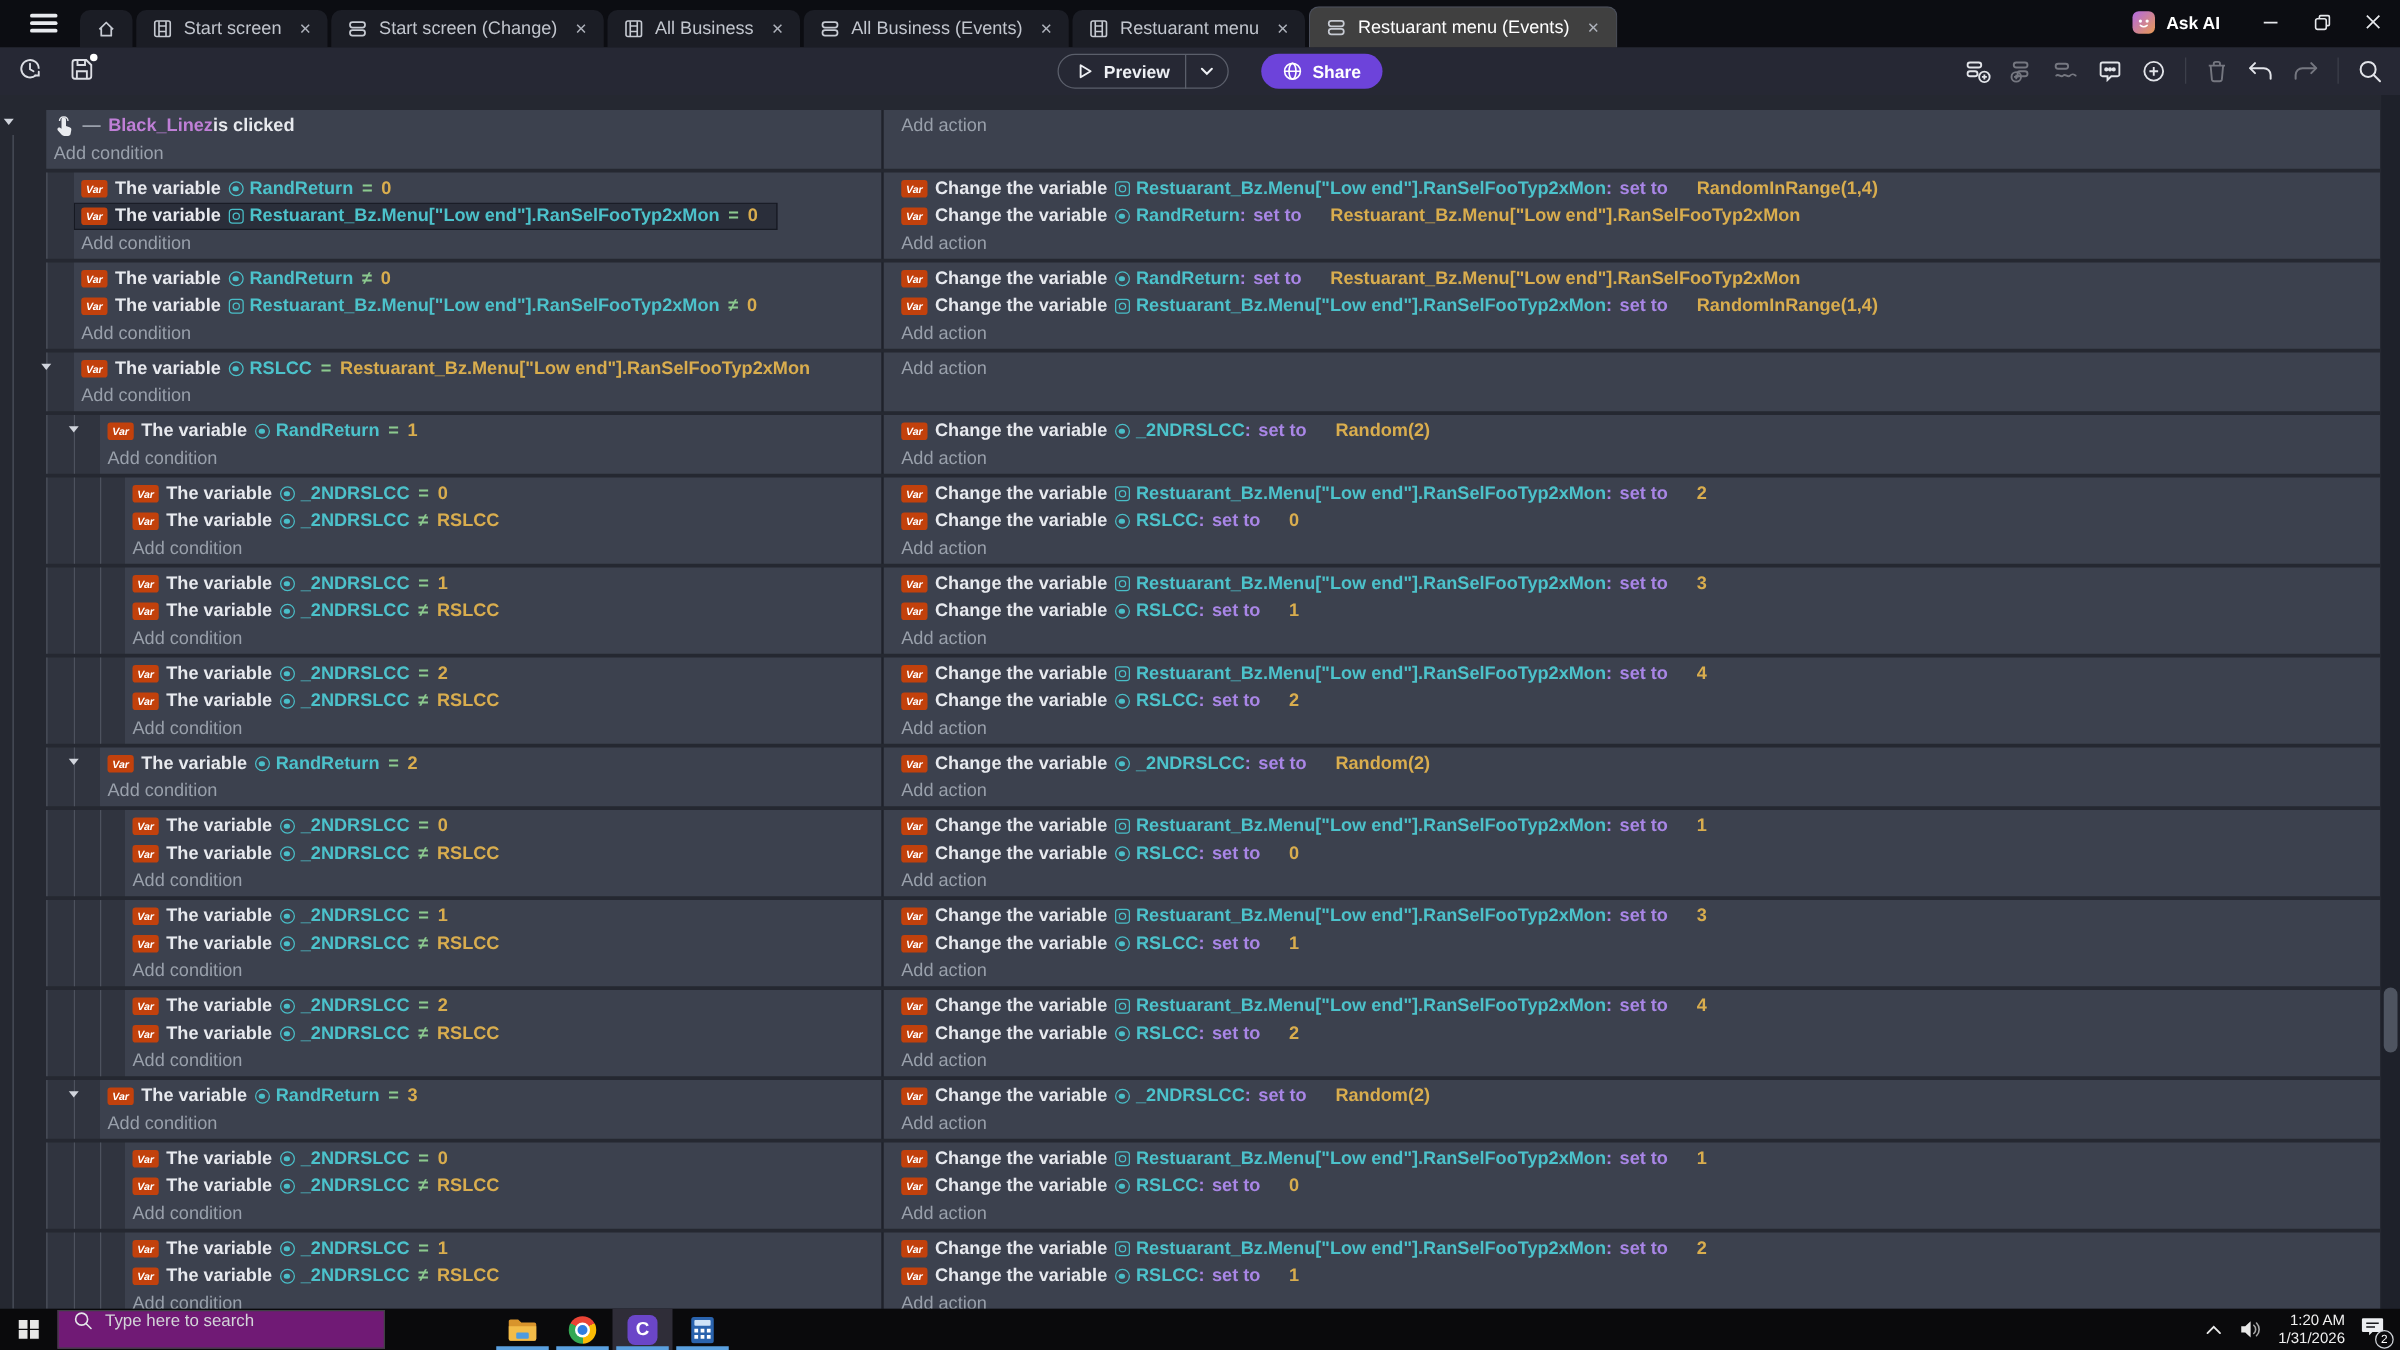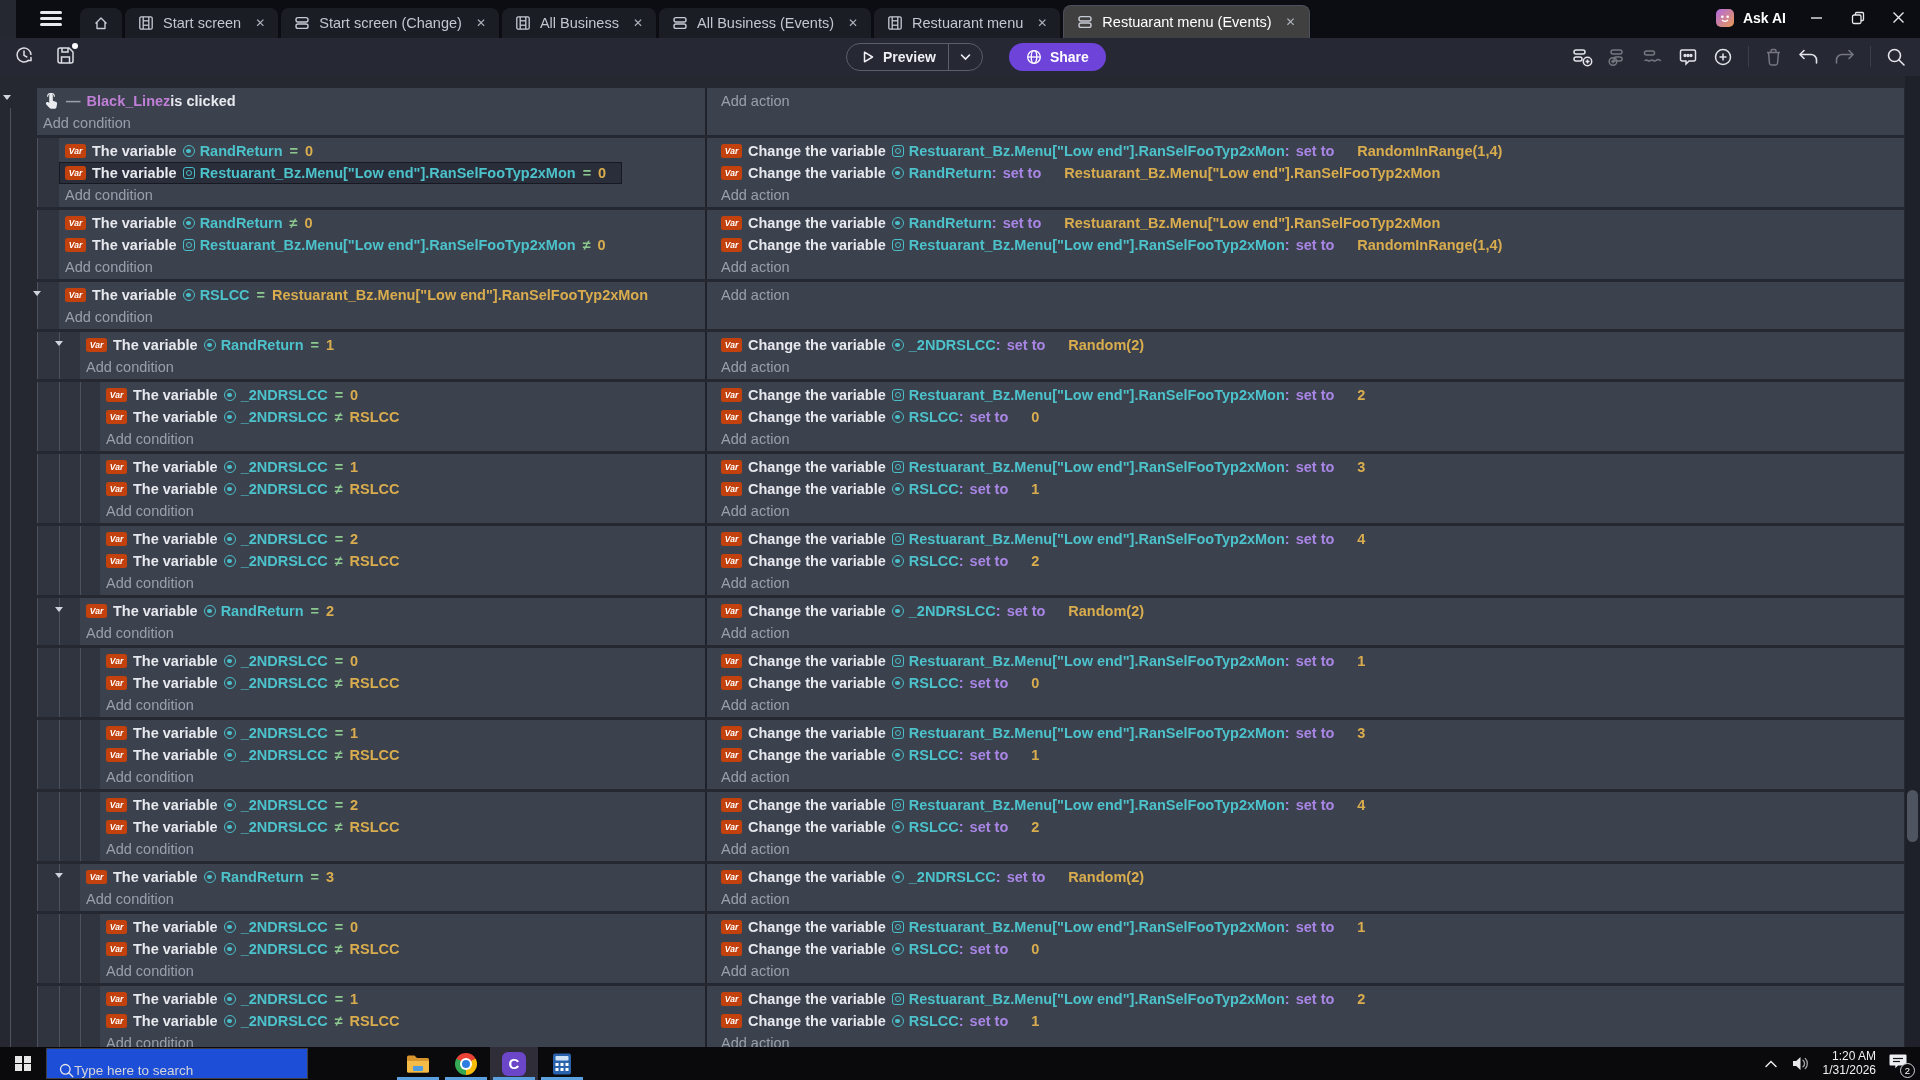--- a/index.html
+++ b/index.html
@@ -1,30 +1,30 @@
 <!DOCTYPE html>
 <html><head>
 <meta charset="utf-8">
 <style>
   * { margin:0; padding:0; box-sizing:border-box; }
   html,body { width:1920px; height:1080px; overflow:hidden; background:#252831;
     font-family:"Liberation Sans", sans-serif; }
 
   
-  .titlebar { position:relative; height:38px; background:#0c0d12; display:flex; align-items:flex-end;margin-left:16px; }
+  .titlebar { position:relative; height:38px; background:#0c0d12; display:flex; align-items:flex-end; }
   .hamburger { position:absolute; left:24px; top:11px; width:22px; height:16px; cursor:pointer; }
   .hamburger span { display:block; height:2.5px; background:#e8eaee; border-radius:2px; margin-bottom:3.5px; }
   .tabstrip { display:flex; align-items:flex-end; margin-left:64px; height:100%; }
   .tab { height:30px; background:#1b1d25; border-radius:8px 8px 0 0; margin-right:3px;
     display:flex; align-items:center; gap:9px; padding:0 13px; color:#c2c6ce; font-size:14.5px; white-space:nowrap; cursor:pointer; }
   .tab svg { flex:none; }
   .tab .x { color:#aeb2bb; font-size:12px; margin-left:5px; }
   .tab.active { background:#404040; height:33px; border:1px solid #4c505c; border-bottom:none;
     color:#ffffff; font-weight:400; }
-  .askai { position:absolute; right:134px; top:8px; display:flex; align-items:center; gap:8px;
+  .askai { position:absolute; right:144px; top:8px; display:flex; align-items:center; gap:8px;
     color:#ffffff; font-weight:700; font-size:14px; cursor:pointer;justify-content:space-between; }
   .wincontrols { position:absolute; right:14px; top:10px; display:flex; gap:26px; align-items:center; }
   .wincontrols .wc { width:15px; height:15px; display:flex; align-items:center; justify-content:center; cursor:pointer; }
 
   
   .toolbar { position:relative; height:38px; background:#262834; }
   .tleft { position:absolute; left:14px; top:7px; display:flex; gap:22px; align-items:center; }
   .tcenter { position:absolute; left:846px; top:5px; display:flex; align-items:flex-start; }
   .btn-preview { display:flex; align-items:center; height:28px; border:1px solid #5b5f6b; border-radius:16px;
     color:#eef0f4; font-size:14px; font-weight:700; cursor:pointer; }
@@ -75,22 +75,22 @@
   .touchicon { margin-right:7px; display:flex; flex:none; }
   .scrollbar { position:absolute; right:0; top:76px; bottom:33px; width:15px; background:#1e212a; }
   .scrollthumb { position:absolute; left:2px; right:2px; top:714px; height:52px; background:#4e5460; border-radius:6px; cursor:pointer; }
 
   
   .taskbar { position:absolute; bottom:0; left:0; width:100%; height:33px; background:#0a0a0c;
     display:flex; align-items:center; }
   .startbtn { width:46px; height:33px; display:flex; align-items:center; justify-content:center; cursor:pointer; }
   .winlogo { display:grid; grid-template-columns:7px 7px; grid-template-rows:7px 7px; gap:1.5px; }
   .winlogo i { background:#e6e6e6; }
-  .searchbox { width:262px; height:31px; background:#1d4ed8; border:1px solid #3f4043;
-    display:flex; align-items:flex-end; padding-left:12px; }
+  .searchbox { width:262px; height:31px; background:#701a75; border:1px solid #3f4043;
+    display:flex; align-items:flex-start; gap:10px; padding-left:12px; }
   .searchbox input { background:transparent; border:none; outline:none; color:#dfe1e4;
     font-size:13.5px; font-family:"Liberation Sans", sans-serif; width:200px; }
   .searchbox input::placeholder { color:#d3d5d8; opacity:1; }
   .appslot { width:48px; height:33px; margin-left:0; display:flex; align-items:center; justify-content:center;
     position:relative; cursor:pointer; }
   .appslot.active { background:#2f2d38; }
   .appslot .ul { position:absolute; bottom:0; left:3px; right:3px; height:3px; background:#5aa0df; }
   .apps { display:flex; margin-left:86px; }
   .c3icon { width:24px; height:24px; background:#6b46c8; border-radius:6px; color:#fff;
     font-weight:700; font-size:15px; display:flex; align-items:center; justify-content:center; }

